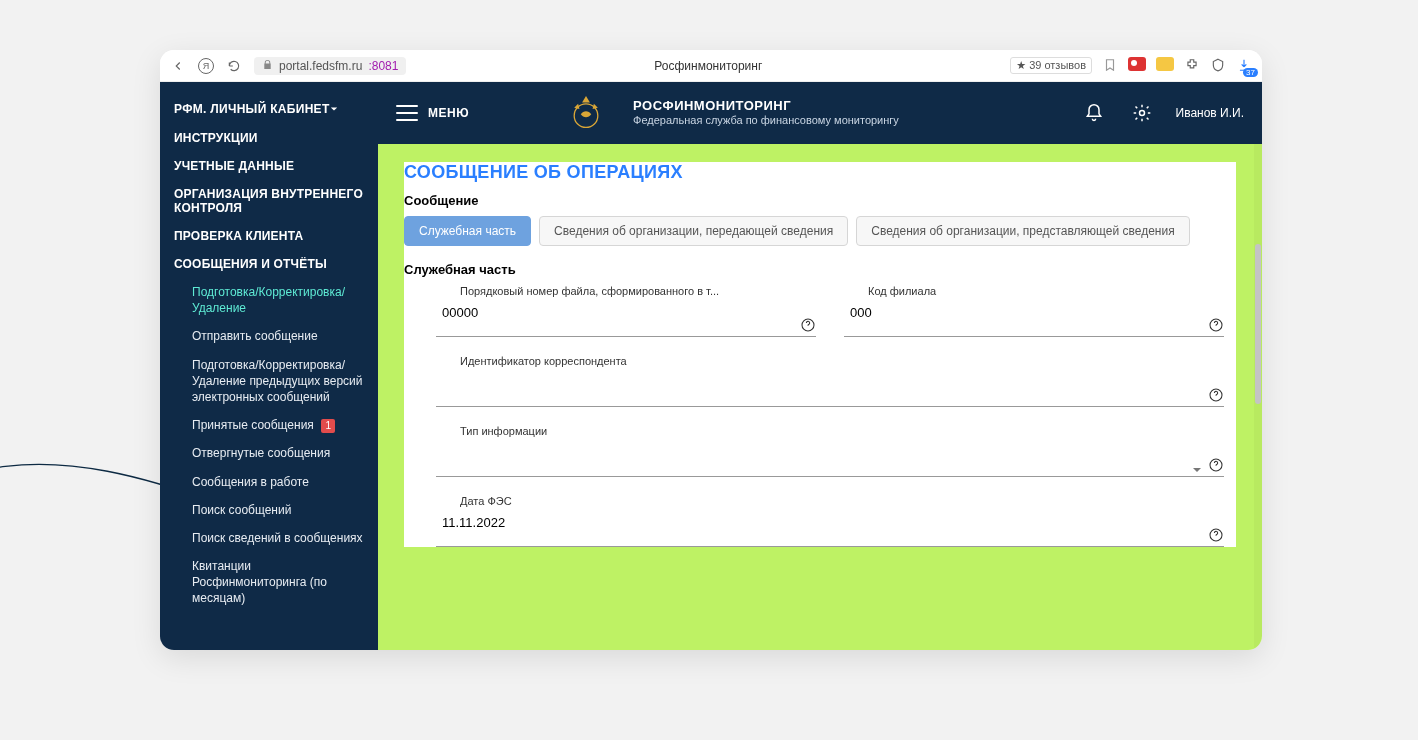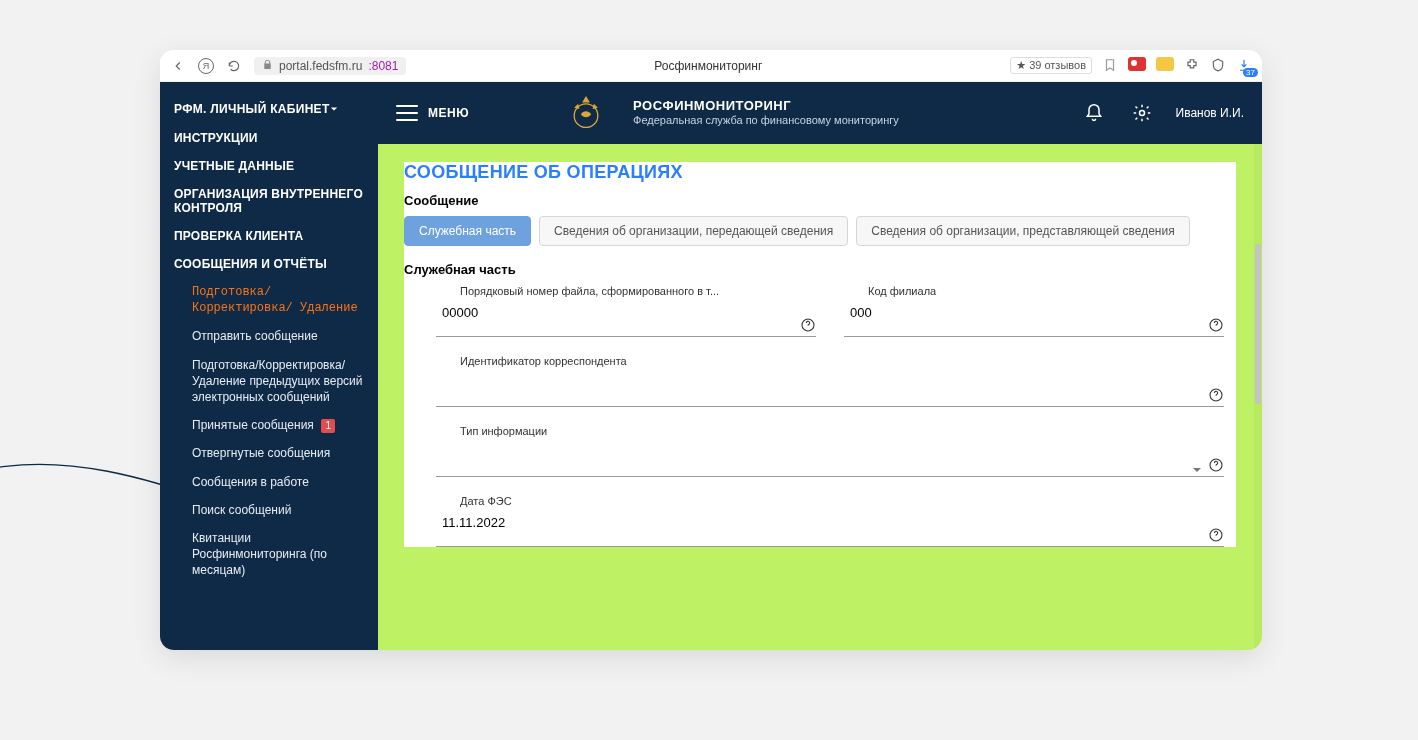--- a/index.html
+++ b/index.html
@@ -106,21 +106,21 @@
   }
   .subnav { padding-left: 18px; }
   .subnav .sub-item {
     padding: 6px 14px 6px 14px;
     font-weight: normal;
     font-size: 12px;
     line-height: 1.35;
     cursor: pointer;
     color:#e7ecf2;
   }
-  .subnav .sub-item.active { color:#f97316;font-family:Liberation Mono, monospace; }
+  .subnav .sub-item.active { color:#5eead4; }
   .subnav .sub-item .badge {
     display:inline-block; min-width:14px; text-align:center;
     background:#e24c4c; color:#fff; font-size:10px;
     padding:0 3px; border-radius:2px; margin-left:4px;
   }
 
   .main-area { flex:1; display:flex; flex-direction:column; background:#bef264; position:relative; }
   .topbar {
     height: 62px;
     background:#0f2a47;
@@ -306,20 +306,21 @@
         <div class="sub-item active">Подготовка/Корректировка/ Удаление</div>
         <div class="sub-item">Отправить сообщение</div>
         <div class="sub-item">Подготовка/Корректировка/ Удаление предыдущих версий электронных сообщений</div>
         <div class="sub-item">
           <span>Принятые сообщения</span>
           <span class="badge">1</span>
         </div>
         <div class="sub-item">Отвергнутые сообщения</div>
         <div class="sub-item">Сообщения в работе</div>
         <div class="sub-item">Поиск сообщений</div>
+        <div class="sub-item">Поиск сведений в сообщениях</div>
         <div class="sub-item">Квитанции Росфинмониторинга (по месяцам)</div>
       </div>
     </aside>
 
     <section class="main-area">
 
       <div class="topbar">
         <div class="menu-btn">
           <span class="hamburger">
               <span></span>

